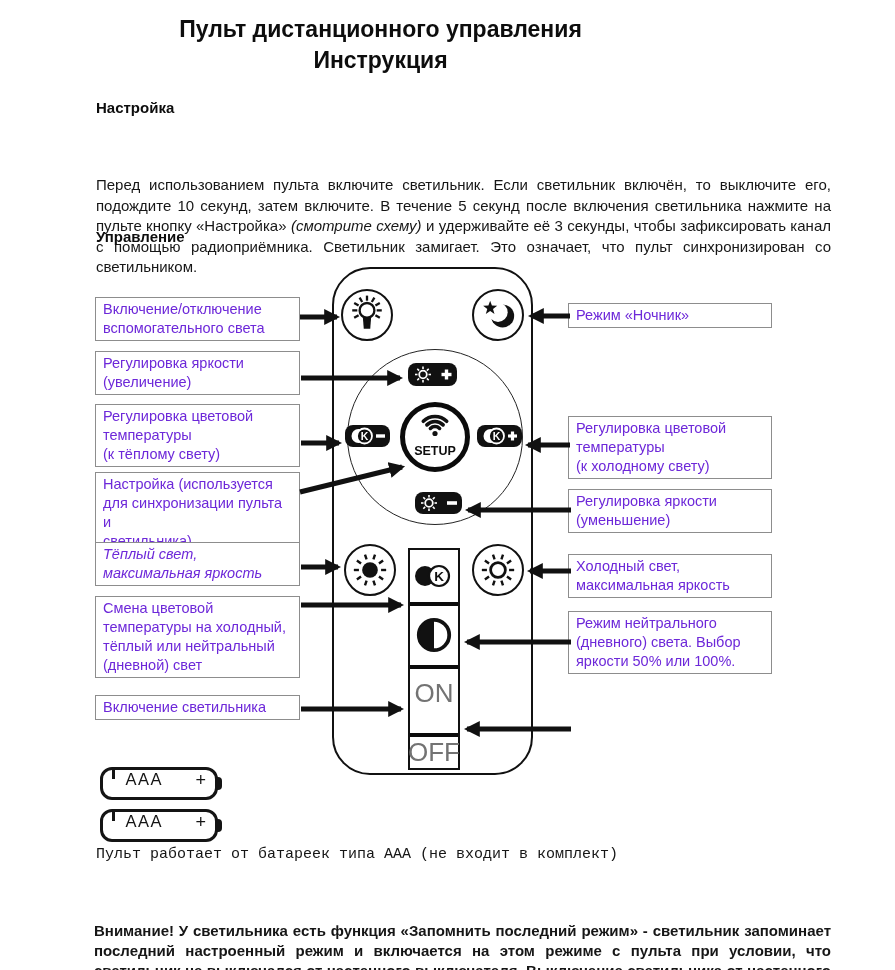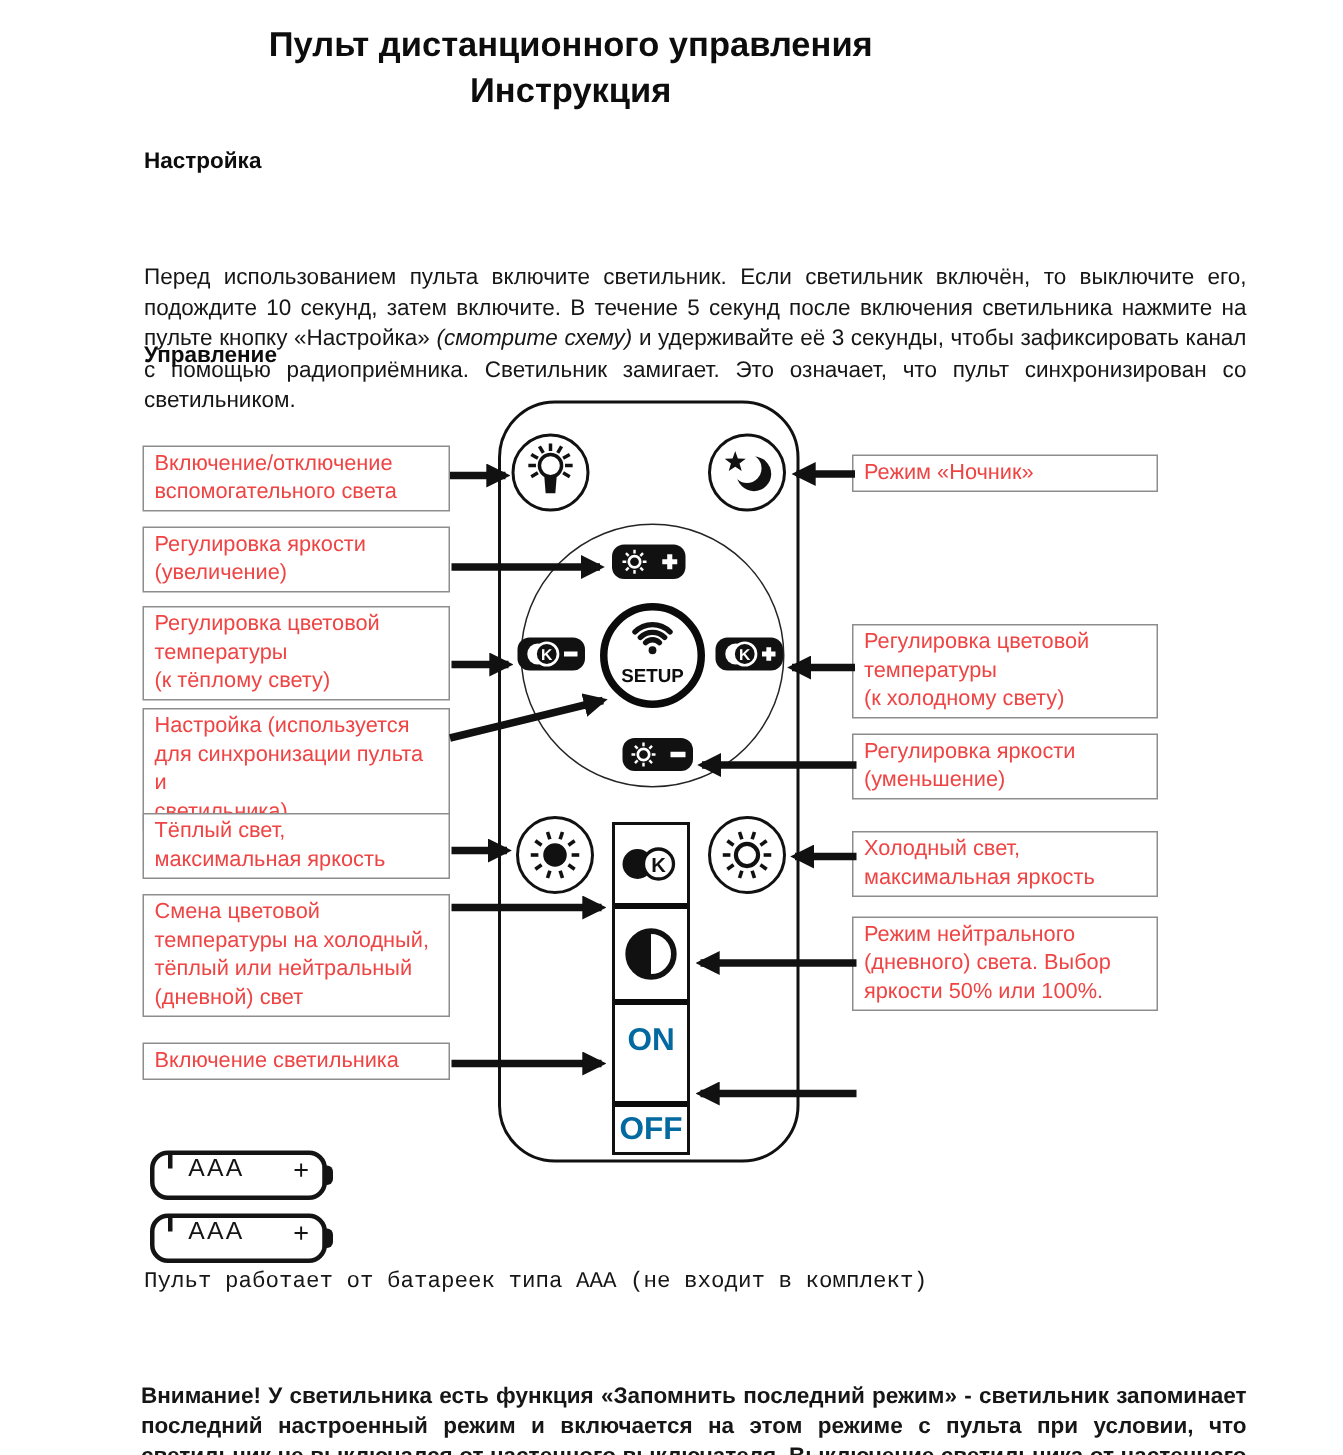--- a/index.html
+++ b/index.html
@@ -21,23 +21,23 @@
   .big-circle{left:347px;top:84px;width:176px;height:176px;border:1.6px solid #242424;
               border-radius:50%;box-sizing:border-box;}
   .blackbtn{background:#111;border-radius:8px;display:flex;align-items:center;justify-content:center;}
   .setup-btn{left:400px;top:137px;width:70px;height:70px;border:5px solid #0b0b0b;border-radius:50%;
              box-sizing:border-box;background:#fff;display:flex;align-items:center;justify-content:center;}
   .column{left:408px;top:283px;width:52px;height:222px;border:2px solid #111;box-sizing:border-box;
           background:#fff;display:flex;flex-direction:column;}
   .cell{display:flex;align-items:center;justify-content:center;}
   .cell+.cell{border-top:4px solid #0b0b0b;}
   .c1{height:52px;} .c2{height:60px;} .c3{height:48px;} .c4{flex:1;margin-top:16px;}
-  .onoff{font-size:21px;font-weight:bold;color:#0369a1;letter-spacing:0px;}
+  .onoff{font-size:26px;font-weight:normal;color:#737373;letter-spacing:0px;}
   .callout{border:1px solid #8d8d8d;background:#fff;box-sizing:border-box;padding:2px 7px;
-           font-size:14.5px;line-height:19px;white-space:pre-line;color:#ef4444;}
+           font-size:14.5px;line-height:19px;white-space:pre-line;color:#6d28d9;}
   .cl{left:95px;width:205px;}
   .cr{left:568px;width:204px;}
   .arrows{left:0;top:0;pointer-events:none;}
   svg text{font-family:"Liberation Sans",sans-serif;}
   
   .battery{left:100px;width:118px;height:33px;border:3px solid #141414;border-radius:12px;
            box-sizing:border-box;background:#fff;display:flex;align-items:flex-start;}
   .bat-minus{width:2.5px;height:9px;background:#141414;margin-left:9px;}
   .bat-label{margin-left:11px;font-size:16.5px;letter-spacing:1.5px;color:#141414;}
   .bat-plus{margin-left:auto;margin-right:9px;font-size:18px;color:#141414;}
@@ -221,21 +221,21 @@
     <div class="abs callout cl" style="top:32px;">Включение/отключение
 вспомогательного света</div>
     <div class="abs callout cl" style="top:86px;">Регулировка яркости
 (увеличение)</div>
     <div class="abs callout cl" style="top:139px;">Регулировка цветовой
 температуры
 (к тёплому свету)</div>
     <div class="abs callout cl" style="top:207px;">Настройка (используется
 для синхронизации пульта и
 светильника)</div>
-    <div class="abs callout cl" style="top:277px;">Тёплый свет,
+    <div class="abs callout cl" style="top:277px;font-style:italic;">Тёплый свет,
 максимальная яркость</div>
     <div class="abs callout cl" style="top:331px;">Смена цветовой
 температуры на холодный,
 тёплый или нейтральный
 (дневной) свет</div>
     <div class="abs callout cr" style="top:38px;">Режим «Ночник»</div>
 
     <div class="abs callout cl" style="top:430px;">Включение светильника</div>
     <div class="abs callout cr" style="top:151px;">Регулировка цветовой
 температуры

